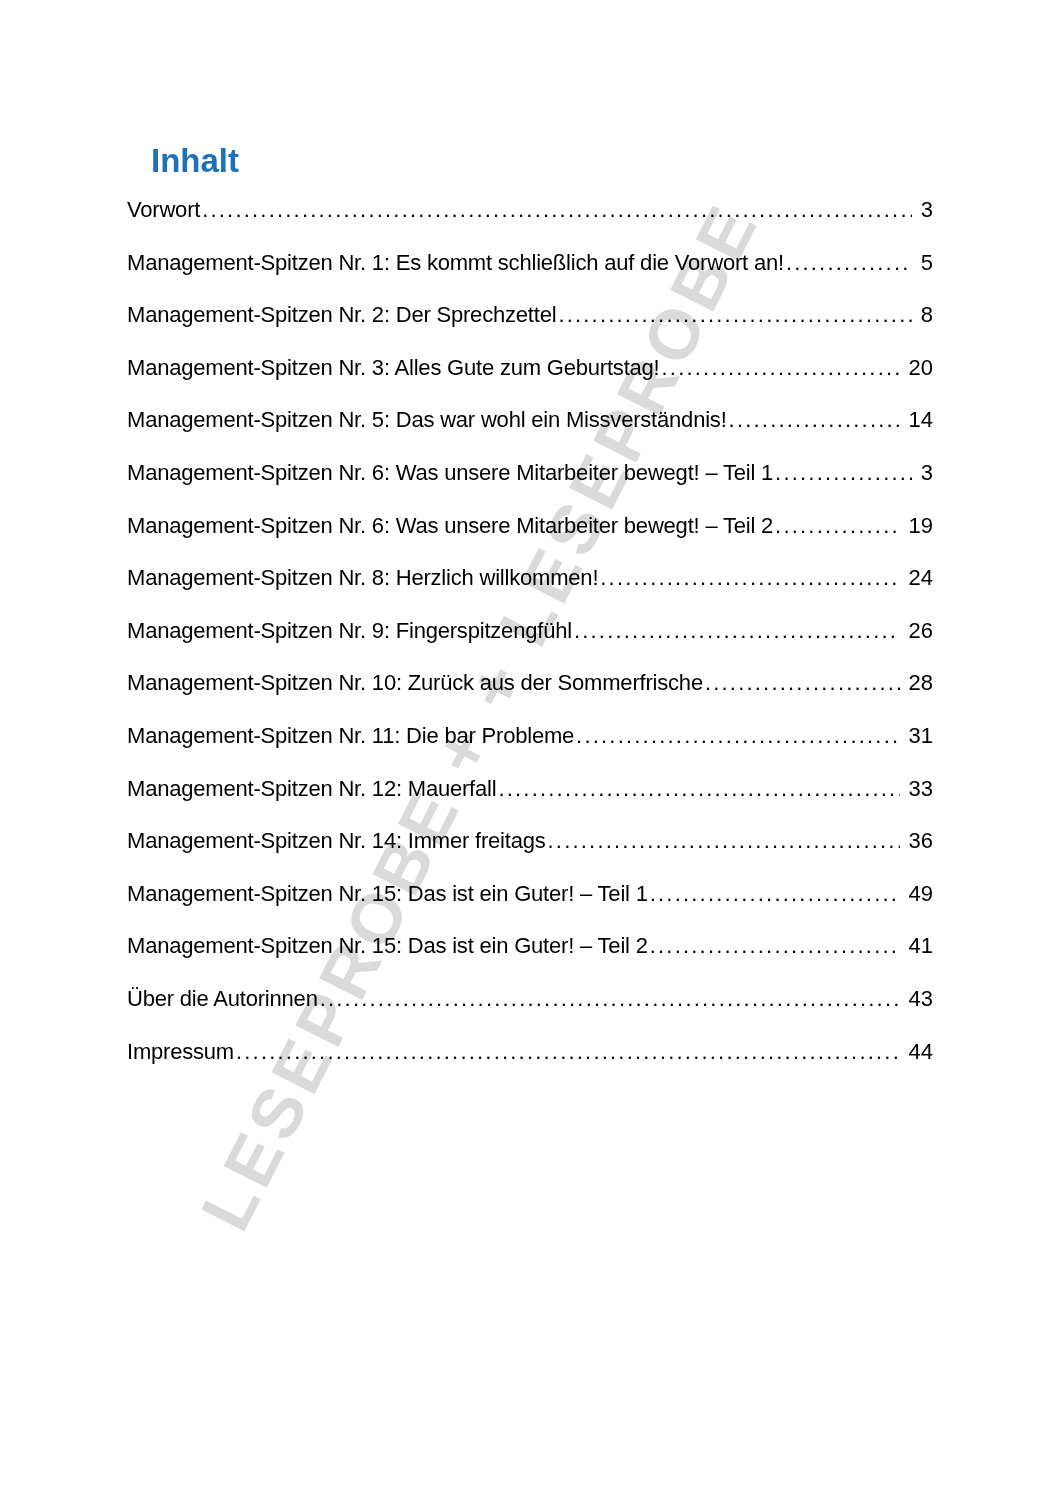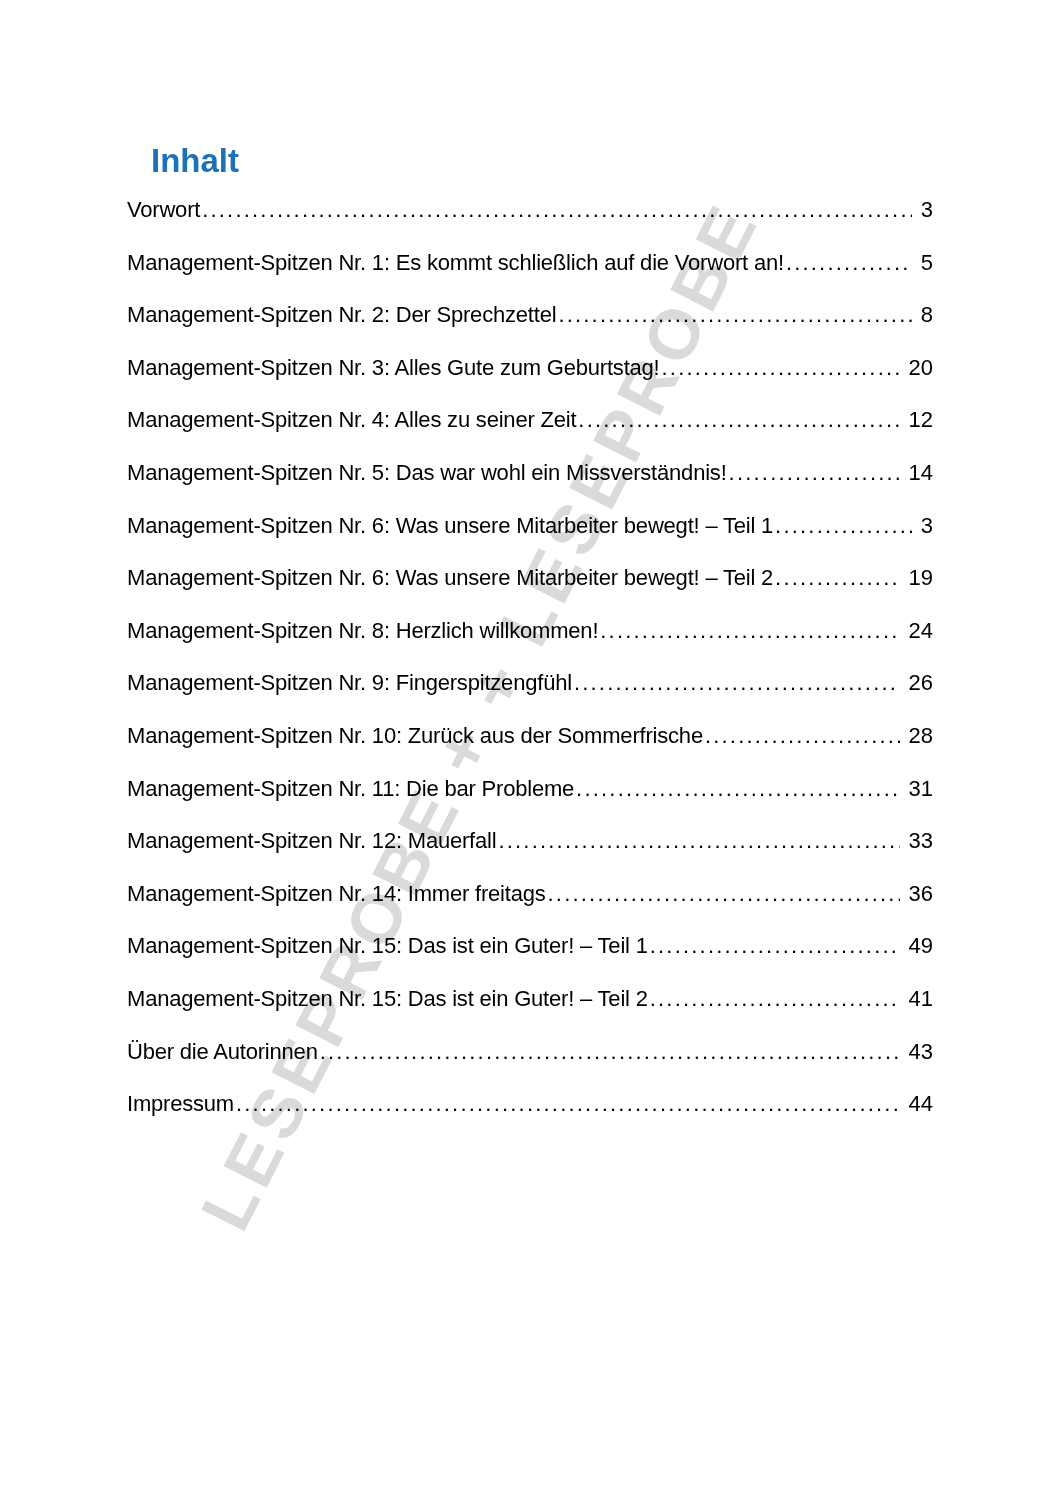--- a/index.html
+++ b/index.html
@@ -111,25 +111,20 @@
         <span class="leader"></span>
         <span class="pagenum">8</span>
       </div>
 
       <div class="toc-row">
         <span class="toc-label">Management-Spitzen Nr. 3: Alles Gute zum Geburtstag!</span>
         <span class="leader"></span>
         <span class="pagenum">20</span>
       </div>
 
-      <div class="toc-row">
-        <span class="toc-label">Management-Spitzen Nr. 4: Alles zu seiner Zeit</span>
-        <span class="leader"></span>
-        <span class="pagenum">12</span>
-      </div>
 
       <div class="toc-row">
         <span class="toc-label">Management-Spitzen Nr. 5: Das war wohl ein Missverständnis!</span>
         <span class="leader"></span>
         <span class="pagenum">14</span>
       </div>
 
       <div class="toc-row">
         <span class="toc-label">Management-Spitzen Nr. 6: Was unsere Mitarbeiter bewegt! – Teil 1</span>
         <span class="leader"></span>

